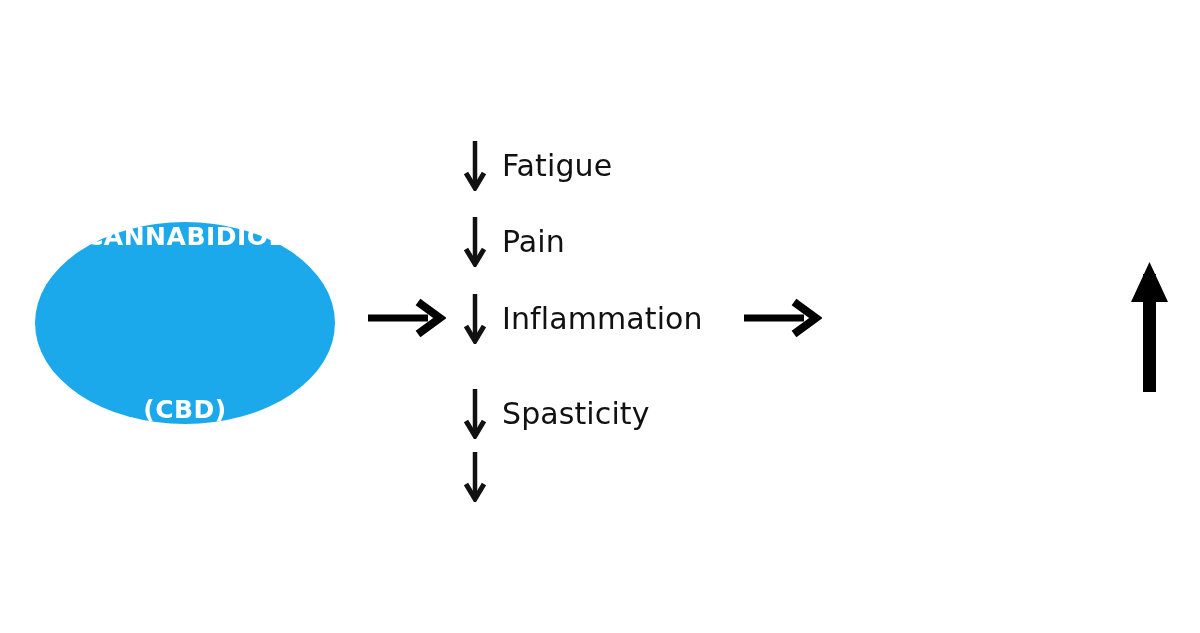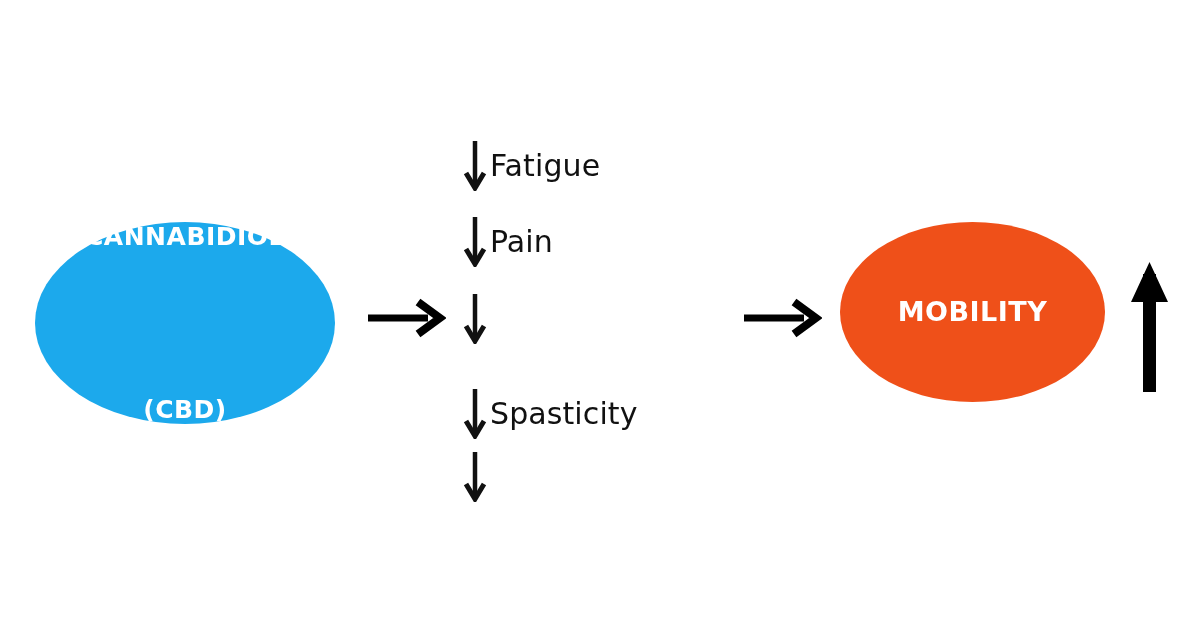--- a/index.html
+++ b/index.html
@@ -71,21 +71,21 @@
   .symptom-arrow {
     width: 26px;
     height: 52px;
     flex: 0 0 26px;
     display: block;
   }
   .symptom-label {
     font-size: 30px;
     color: #111111;
     font-weight: normal;
-    margin-left: 2px;
+    margin-left: 14px;
     letter-spacing: 0.1px;
   }
 
   
   .connector {
     position: absolute;
     height: 40px;
   }
   #connector-cbd-symptoms {
     left: 366px;
@@ -140,20 +140,21 @@
         <polyline points="4,34 13,49 22,34" fill="none" stroke="#111111" stroke-width="5" stroke-linecap="butt" stroke-linejoin="miter"></polyline>
       </svg>
       <span class="symptom-label">Pain</span>
     </div>
 
     <div class="symptom-row" style="top:165px;">
       <svg class="symptom-arrow" viewBox="0 0 26 52">
         <line x1="13" y1="2" x2="13" y2="44" stroke="#111111" stroke-width="4.5"></line>
         <polyline points="4,34 13,49 22,34" fill="none" stroke="#111111" stroke-width="5" stroke-linecap="butt" stroke-linejoin="miter"></polyline>
       </svg>
+      <span class="symptom-label">Inflammation</span>
     </div>
 
     <div class="symptom-row" style="top:260px;">
       <svg class="symptom-arrow" viewBox="0 0 26 52">
         <line x1="13" y1="2" x2="13" y2="44" stroke="#111111" stroke-width="4.5"></line>
         <polyline points="4,34 13,49 22,34" fill="none" stroke="#111111" stroke-width="5" stroke-linecap="butt" stroke-linejoin="miter"></polyline>
       </svg>
       <span class="symptom-label">Spasticity</span>
     </div>
 
@@ -166,23 +167,20 @@
 
   </div>
 
   <div class="connector" id="connector-symptoms-mobility">
     <svg width="80" height="40" viewBox="0 0 80 40">
       <line x1="2" y1="20" x2="62" y2="20" stroke="#000000" stroke-width="7"></line>
       <polyline points="52,4 74,20 52,36" fill="none" stroke="#000000" stroke-width="8" stroke-linecap="butt" stroke-linejoin="miter"></polyline>
     </svg>
   </div>
 
-  <div class="node" id="node-mobility" style="background: rgb(239, 80, 25); color: rgb(255, 255, 255);">
-    <span class="node-line">MOBILITY</span>
-  </div>
 
   <div id="mobility-up-arrow">
     <svg width="52" height="136" viewBox="0 0 52 136">
       <rect x="19" y="16" width="13" height="118" fill="#000000"></rect>
       <polygon points="25.5,4 44,44 32,44 32,26 19,26 19,44 7,44" fill="#000000"></polygon>
     </svg>
   </div>
 
 </div>
 

